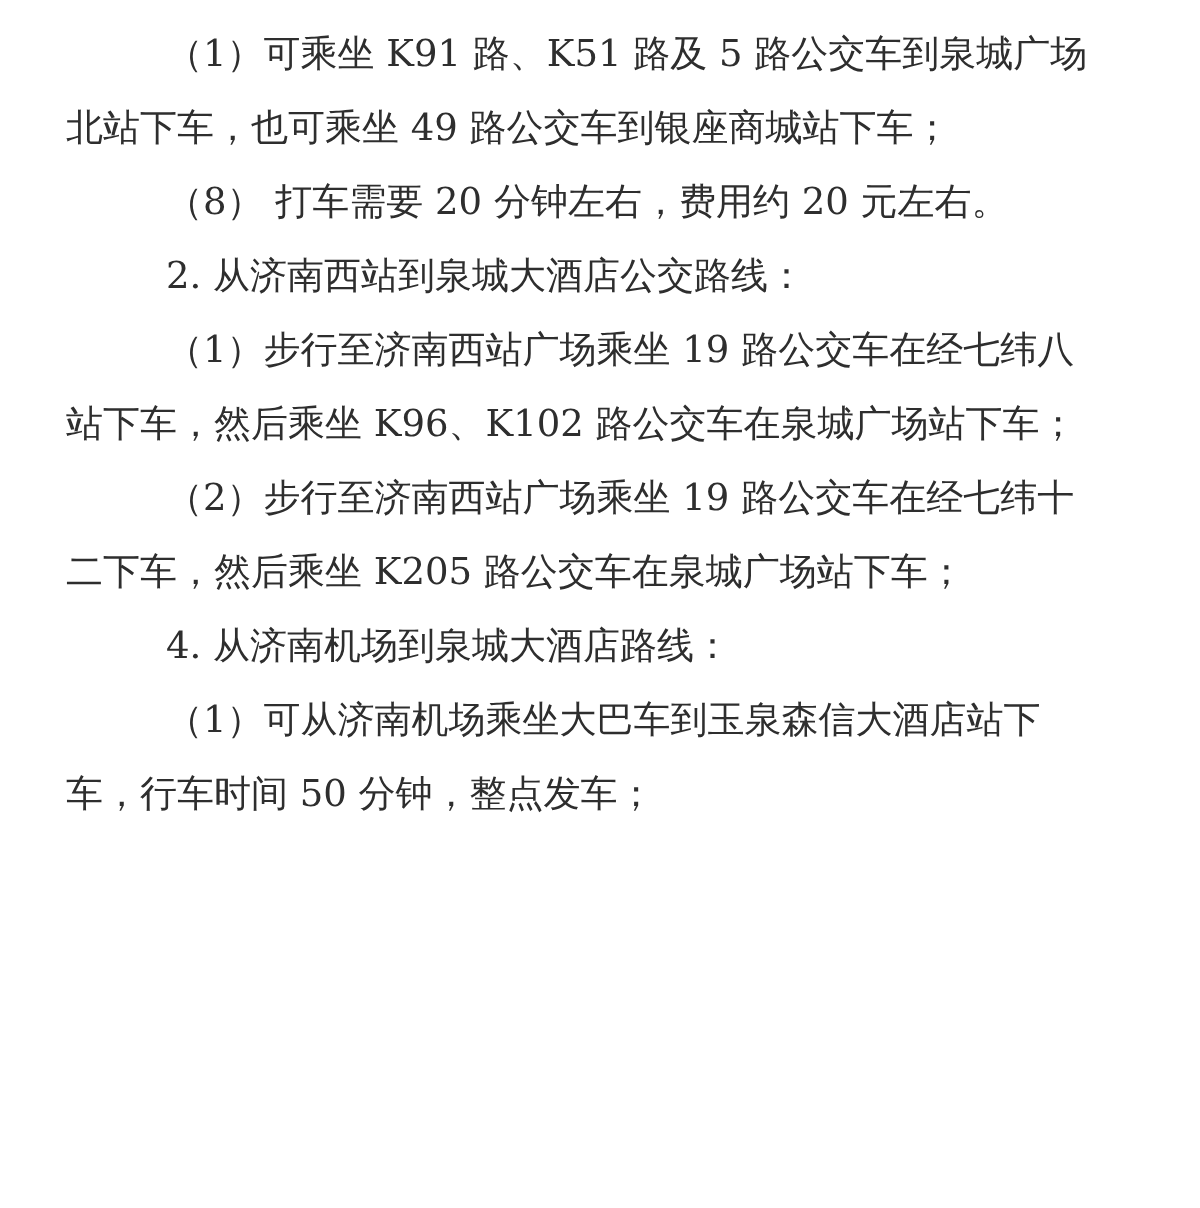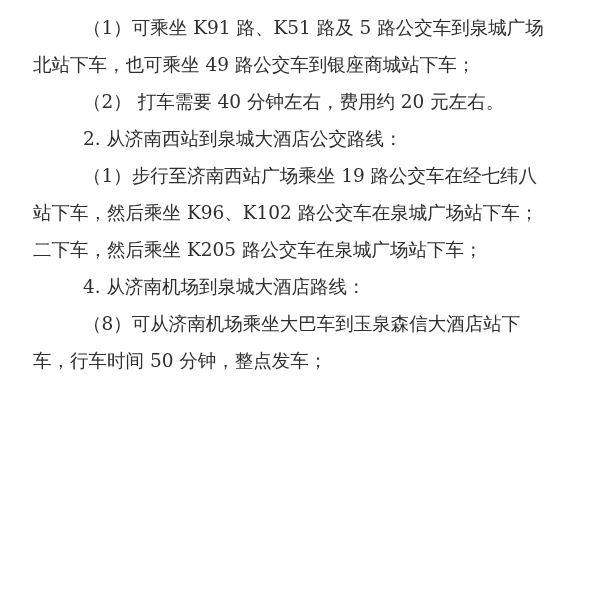--- a/index.html
+++ b/index.html
@@ -36,22 +36,23 @@
     padding-left: 0;
   }
 </style>
 </head>
 <body>
 
 <div class="page">
   <div class="text-block">
     <div class="line" data-indent="first">（1）可乘坐 K91 路、K51 路及 5 路公交车到泉城广场</div>
     <div class="line" data-indent="none">北站下车，也可乘坐 49 路公交车到银座商城站下车；</div>
-    <div class="line" data-indent="first">（2） 打车需要 40 分钟左右，费用约 20 元左右。</div>
+    <div class="line" data-indent="first">（8） 打车需要 20 分钟左右，费用约 20 元左右。</div>
     <div class="line" data-indent="first">2. 从济南西站到泉城大酒店公交路线：</div>
     <div class="line" data-indent="first">（1）步行至济南西站广场乘坐 19 路公交车在经七纬八</div>
     <div class="line" data-indent="none">站下车，然后乘坐 K96、K102 路公交车在泉城广场站下车；</div>
+    <div class="line" data-indent="first">（2）步行至济南西站广场乘坐 19 路公交车在经七纬十</div>
     <div class="line" data-indent="none">二下车，然后乘坐 K205 路公交车在泉城广场站下车；</div>
     <div class="line" data-indent="first">4. 从济南机场到泉城大酒店路线：</div>
-    <div class="line" data-indent="first">（8）可从济南机场乘坐大巴车到玉泉森信大酒店站下</div>
+    <div class="line" data-indent="first">（1）可从济南机场乘坐大巴车到玉泉森信大酒店站下</div>
     <div class="line" data-indent="none">车，行车时间 50 分钟，整点发车；</div>
   </div>
 </div>
 
 </body></html>

